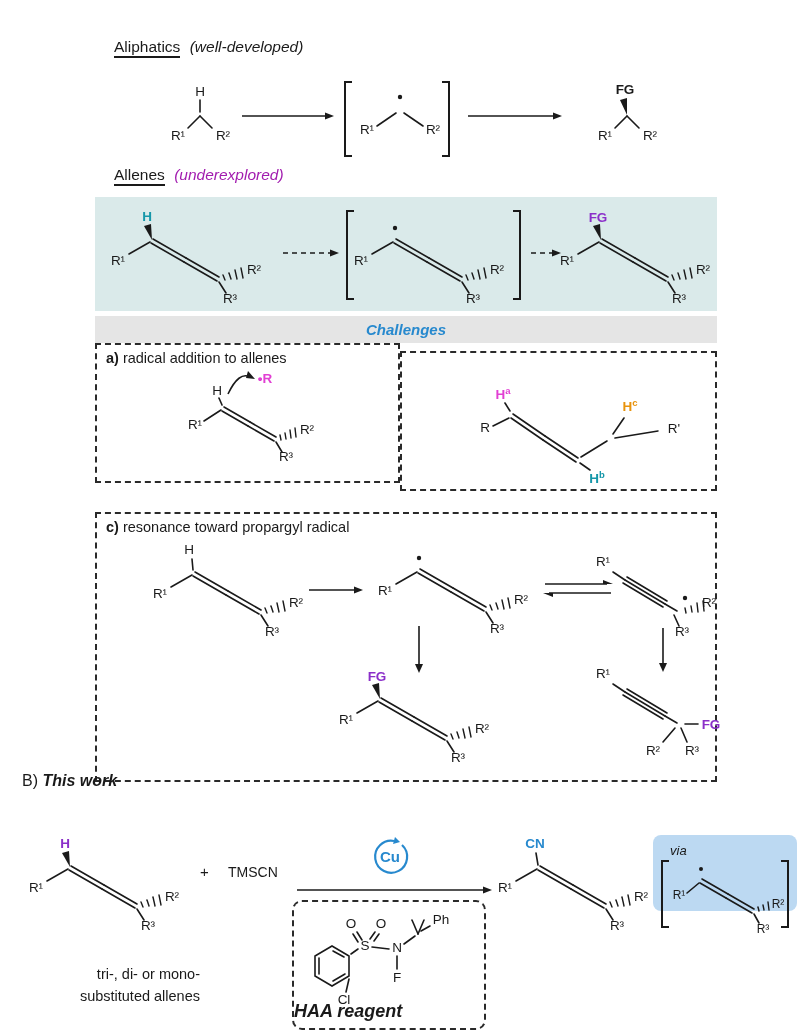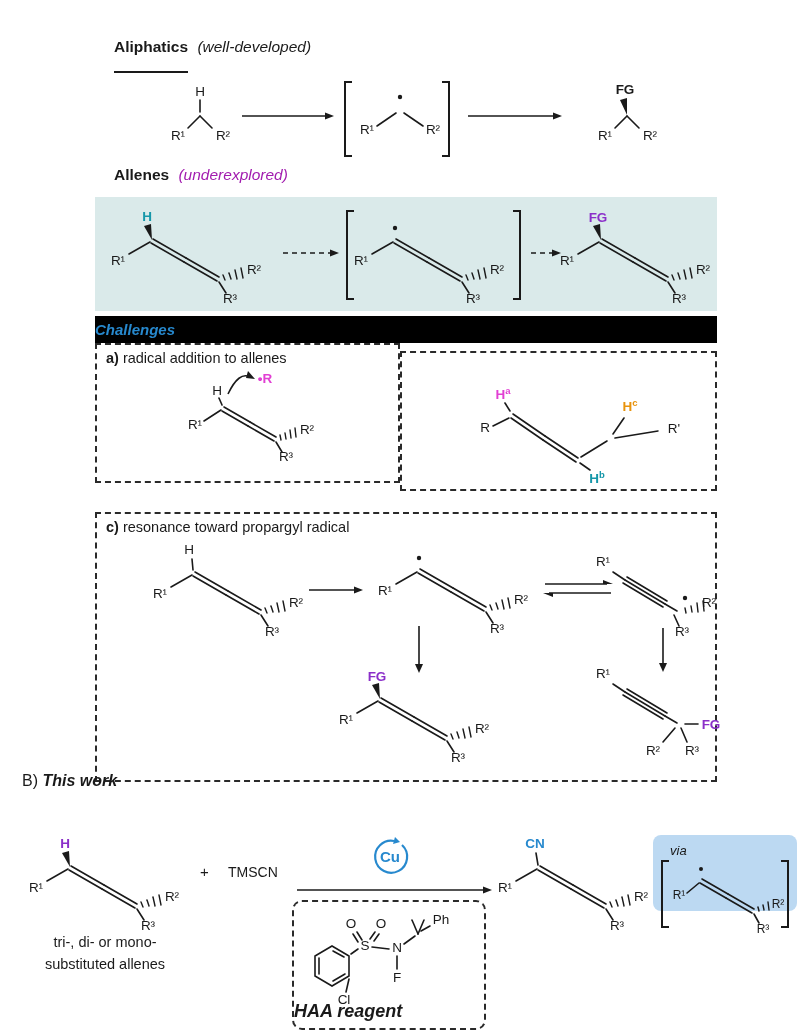--- a/index.html
+++ b/index.html
@@ -22,30 +22,30 @@
   .bracket { stroke:#1a1a1a; stroke-width:2; fill:none; }
   .c-teal { fill:#1597A9; }
   .c-purple { fill:#8B2FC9; }
   .c-mag { fill:#E13FD3; }
   .c-orange { fill:#E8930C; }
   .c-blue { fill:#2789CE; }
   .blue-stroke { stroke:#2789CE; fill:none; stroke-width:2.2; }
   .blue-fill { fill:#2789CE; }
   .sec-title { font-size:16px; }
   .heading { font-size:15.5px; }
-  .hd-underline { font-weight:bold; border-bottom:2px solid #1a1a1a; padding-bottom:16px; }
+  .hd-underline { font-weight:normal; border-bottom:2px solid #1a1a1a; padding-bottom:1px; }
   .hd-note { font-style:italic; margin-left:5px; }
   .t-blue { color:#a21caf; }
   .tealbox { background:#DAEAEA; }
-  .chbar { background:#000000; display:flex; align-items:center; justify-content:flex-start;
+  .chbar { background:#e5e5e5; display:flex; align-items:center; justify-content:center;
            font-size:15px; font-weight:bold; font-style:italic; color:#2789CE; }
   .panel { border:2px dashed #2a2a2a; background:#fff; }
   .panel-label { position:absolute; top:5px; left:9px; font-size:14.5px; white-space:nowrap; }
   .panel-label .pl { font-weight:bold; margin-right:4px; }
-  .note { font-size:14.5px; text-align:center; line-height:1.5; }
+  .note { font-size:14.5px; text-align:right; line-height:1.5;margin-top:32px; }
   .haabox { border:2px dashed #2a2a2a; border-radius:10px; background:#fff; }
   .haalabel { position:absolute; bottom:6px; left:0; right:0; 
               font-size:18px; font-weight:bold; font-style:italic; }
   .viabox { background:#BCD9F2; border-radius:8px; }
   .plain { font-size:15px; }
 </style>
 </head>
 <body>
 
 <div class="canvas">

